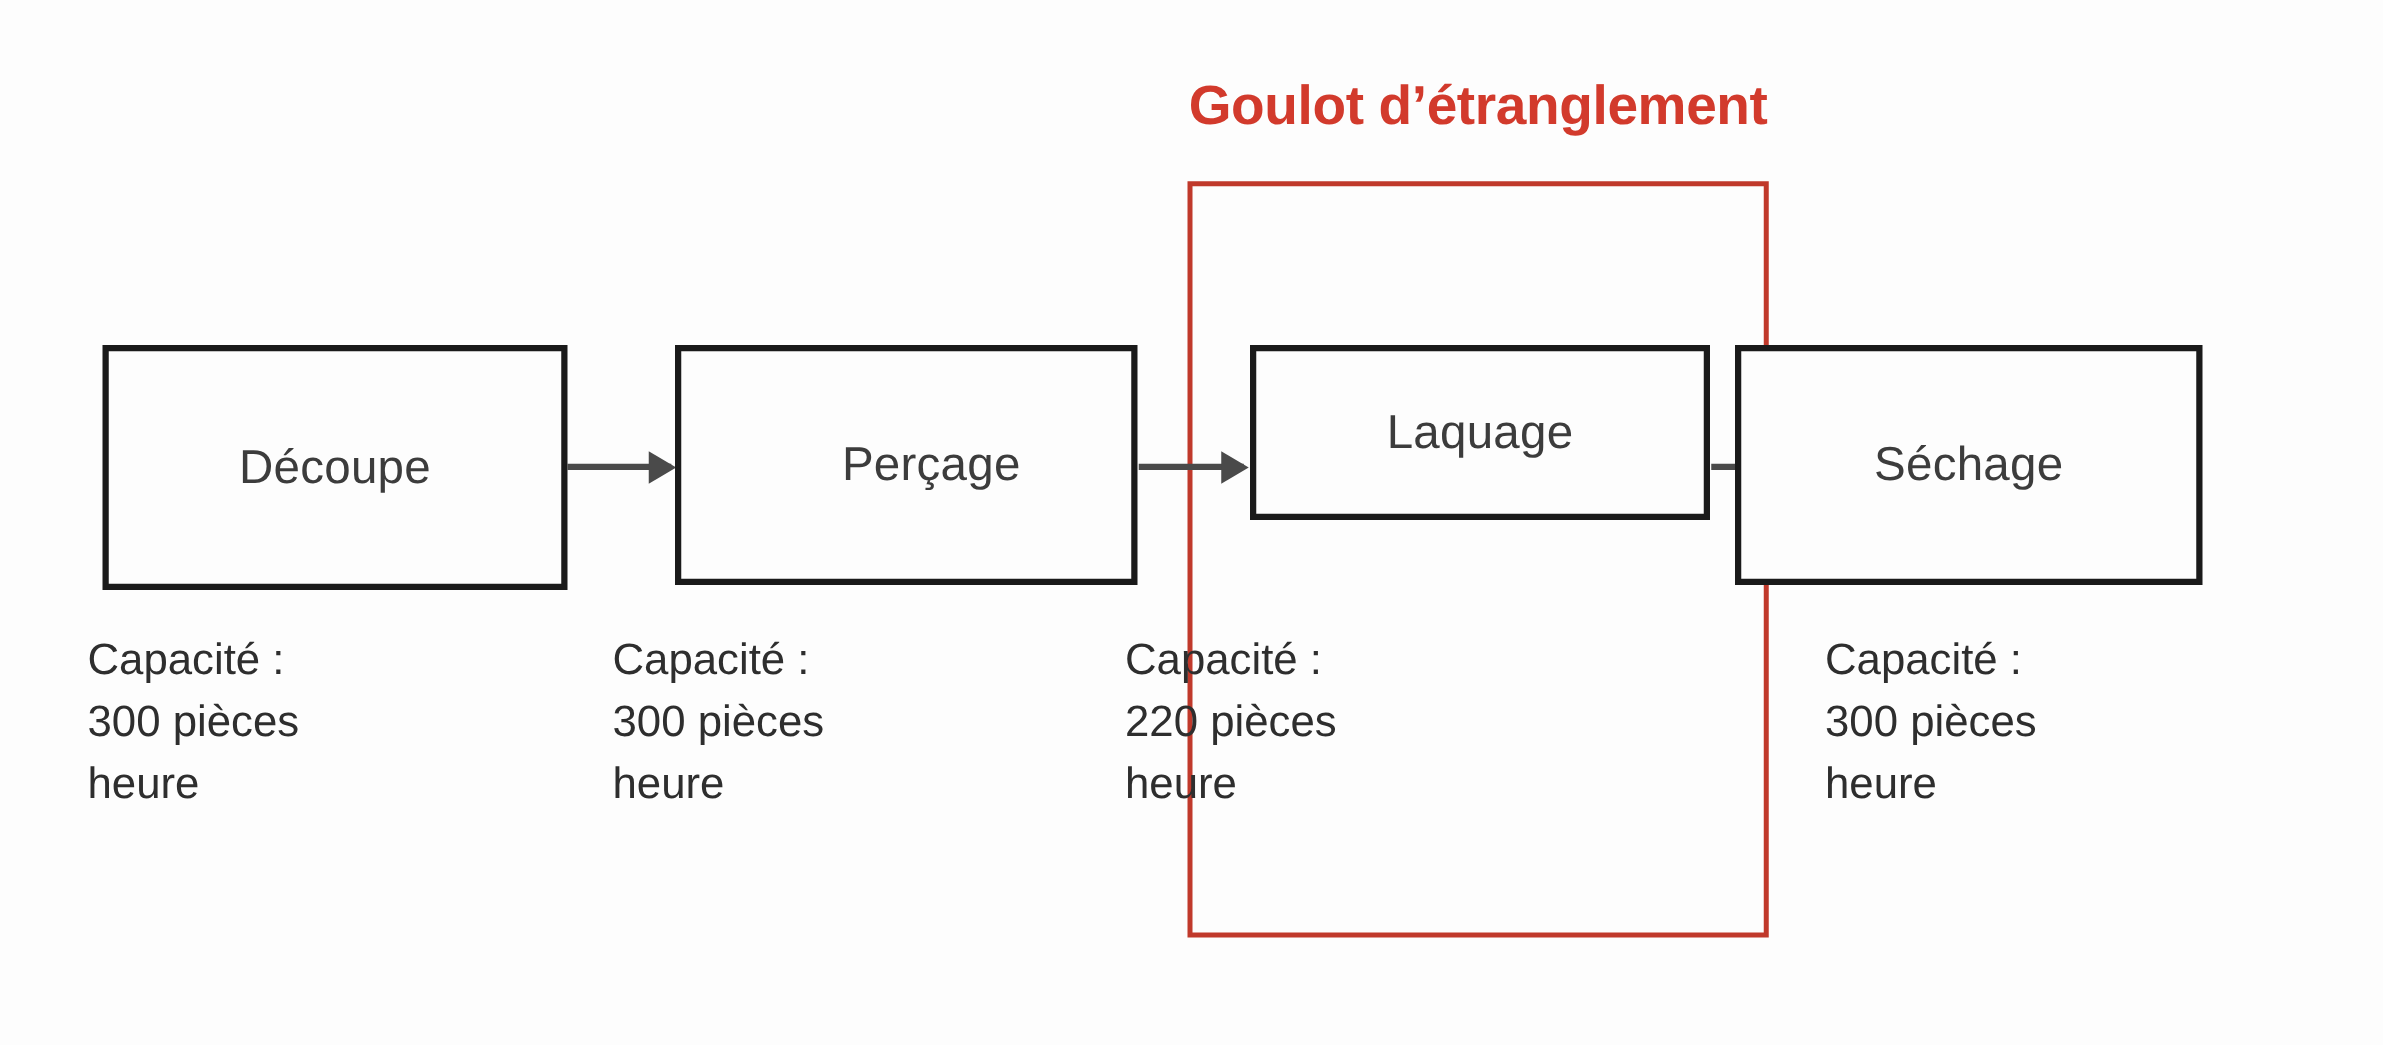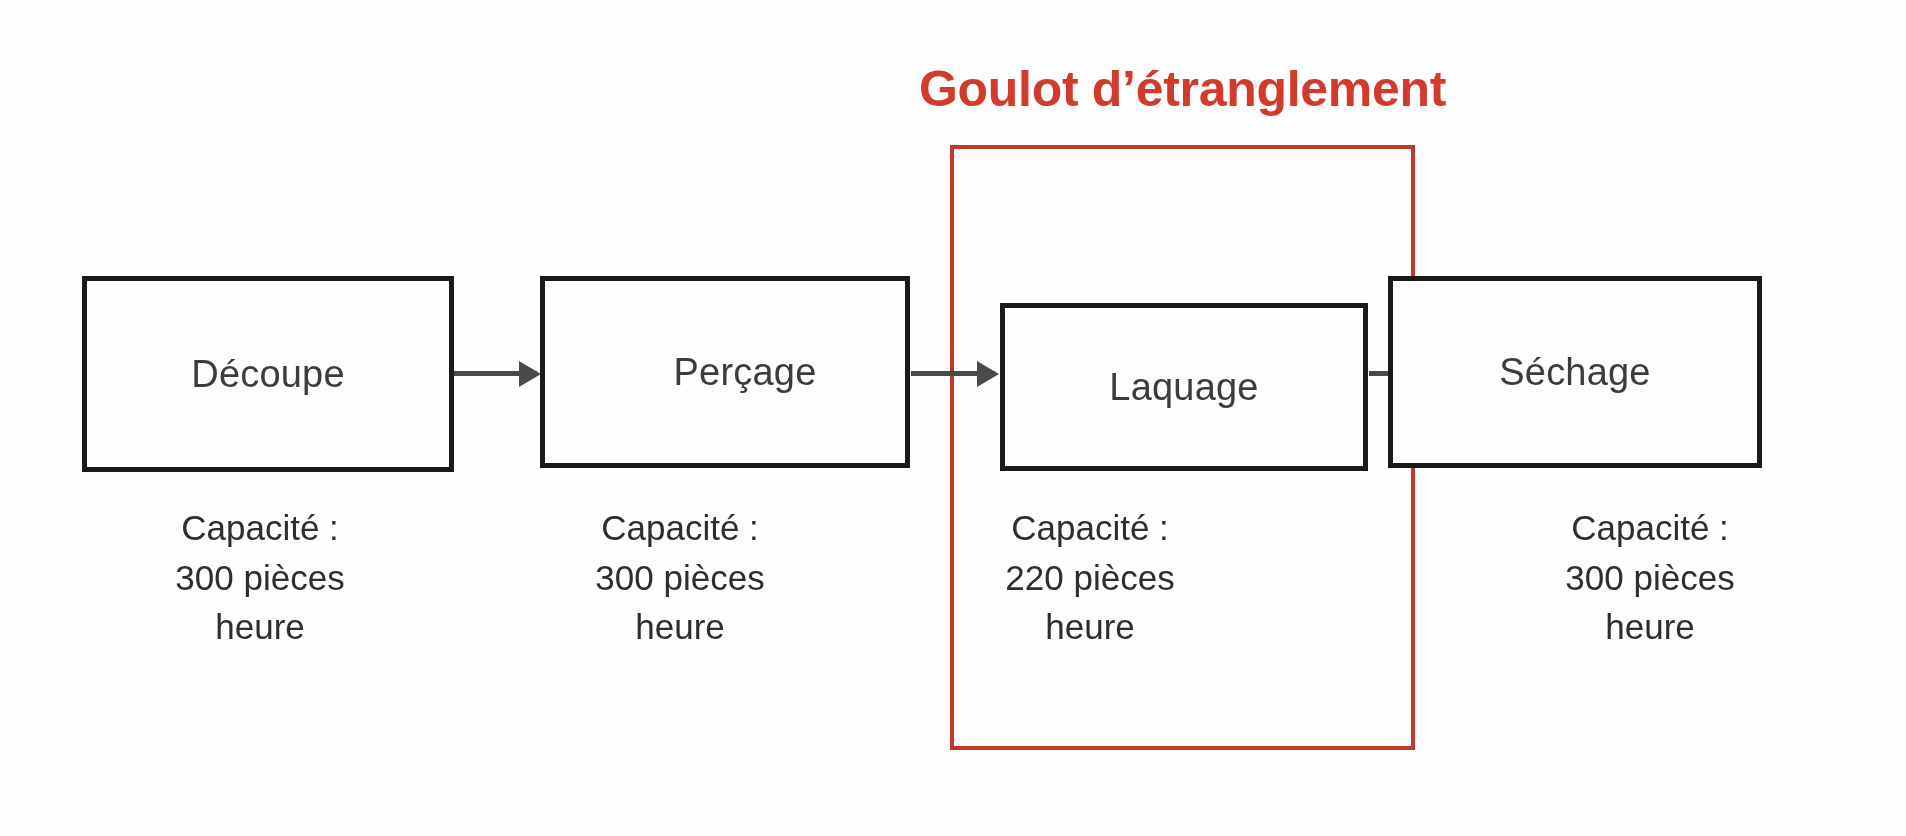--- a/index.html
+++ b/index.html
@@ -31,21 +31,21 @@
     z-index: 1;
   }
   .bottleneck-title {
     position: absolute;
     left: 880px;
     top: 60px;
     width: 605px;
     text-align: center;
     color: #d23a2c;
     font-weight: bold;
-    font-size: 50px;
+    font-size: 44px;
     letter-spacing: -0.3px;
     white-space: nowrap;
     z-index: 4;
   }
 
   
   .step {
     position: absolute;
     z-index: 3;
   }
@@ -59,21 +59,21 @@
     justify-content: center;
   }
   .step-label {
     font-size: 38px;
     color: #3c3c3c;
     letter-spacing: 0.2px;
     white-space: nowrap;
   }
   .step-caption {
     position: absolute;
-    text-align: center;
+    text-align: left;
     font-size: 35px;
     line-height: 1.42;
     color: #2e2e2e;
     white-space: nowrap;
   }
 
   
   .arrow {
     position: absolute;
     height: 5px;
@@ -122,21 +122,21 @@
       <span class="step-label">Perçage</span>
     </div>
     <div class="step-caption" style="left:490px; top:503px; width:380px;">
       <div>Capacité :</div>
       <div>300 pièces</div>
       <div>heure</div>
     </div>
   </div>
 
   <div class="step">
-    <div class="step-box" style="left:1000px; top:276px; width:368px; height:168px;margin-top:27px;">
+    <div class="step-box" style="left:1000px; top:276px; width:368px; height:140px;">
       <span class="step-label">Laquage</span>
     </div>
     <div class="step-caption" style="left:900px; top:503px; width:380px;">
       <div>Capacité :</div>
       <div>220 pièces</div>
       <div>heure</div>
     </div>
   </div>
 
   <div class="step">

